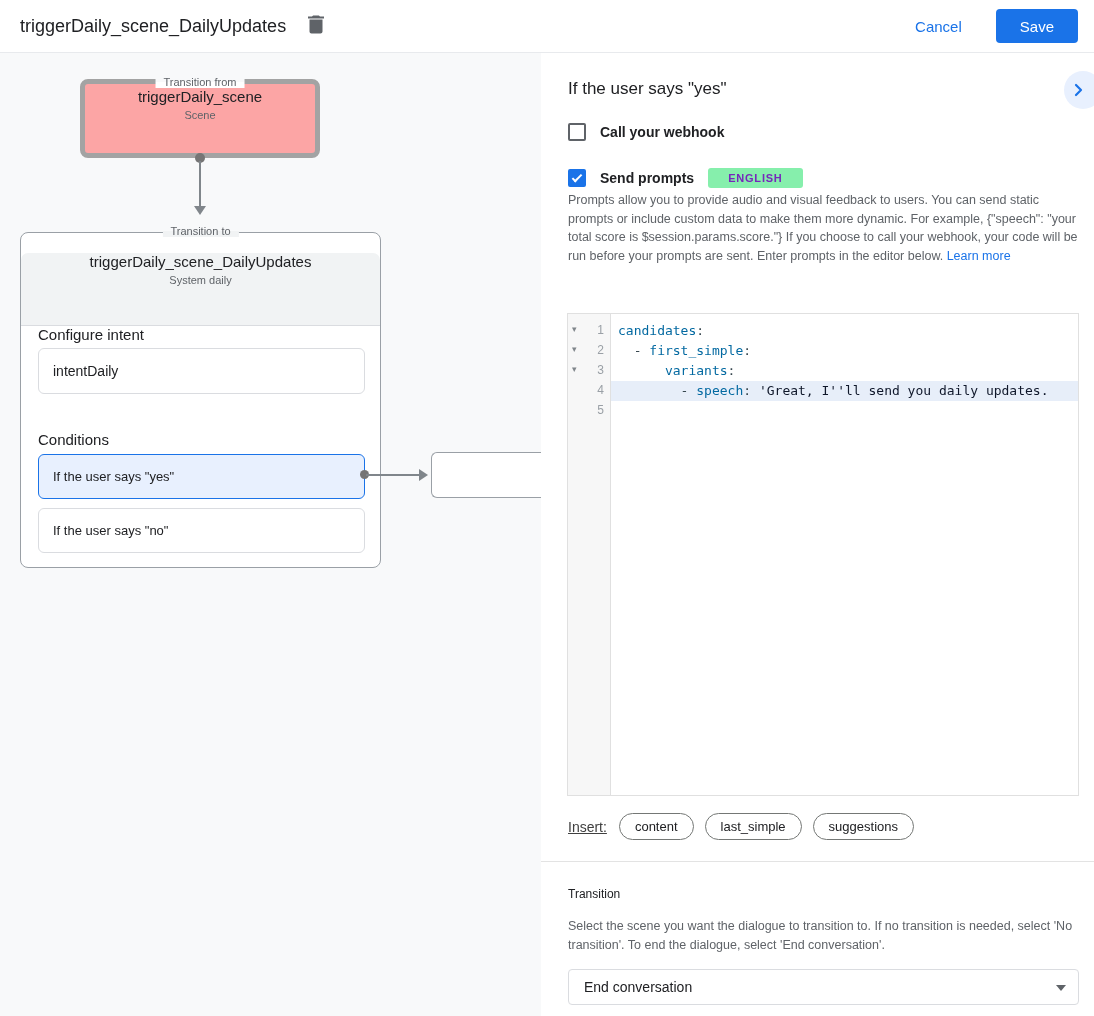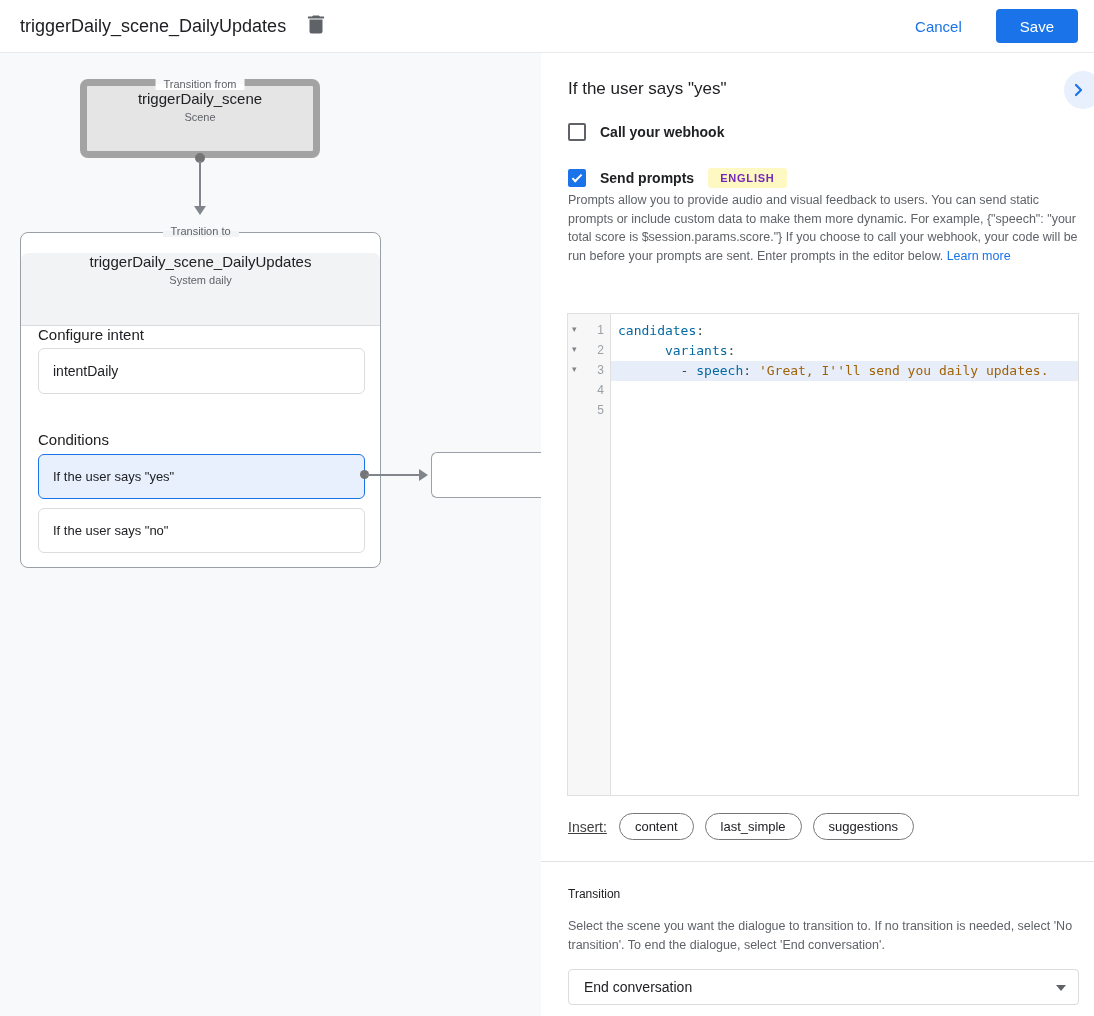--- a/index.html
+++ b/index.html
@@ -26,21 +26,21 @@
   .canvas {
     position:absolute; left:0; top:53px; width:541px; height:963px;
     background:#f8f9fa; overflow:hidden;
   }
   .node-legend {
     position:absolute; top:-8px; left:50%; transform:translateX(-50%);
     font-size:11px; color:#5f6368; padding:0 8px; white-space:nowrap;
   }
   .from-box {
     position:absolute; left:80px; top:26px; width:240px; height:79px;
-    background:#e5e5e5; border:7px solid #a3a3a3; border-radius:8px; text-align:center;
+    background:#fca5a5; border:5px solid #a3a3a3; border-radius:8px; text-align:center;
   }
   .from-box .node-legend { background:linear-gradient(180deg,#f8f9fa 50%,#ffffff 50%); }
   .node-title { font-size:15px; color:#202124; margin-top:4px; }
   .node-sub { font-size:11px; color:#5f6368; margin-top:4px; }
   .dot { position:absolute; border-radius:50%; background:#757575; }
   .v-line { position:absolute; width:2px; background:#80868b; }
   .h-line { position:absolute; height:2px; background:#80868b; }
   .arrow-down { position:absolute; width:0; height:0; border-left:6px solid transparent; border-right:6px solid transparent; border-top:9px solid #80868b; }
   .arrow-right { position:absolute; width:0; height:0; border-top:6px solid transparent; border-bottom:6px solid transparent; border-left:9px solid #80868b; }
   .to-card {
@@ -80,21 +80,21 @@
   .check-row { position:absolute; left:27px; display:flex; align-items:center; }
   .checkbox {
     width:18px; height:18px; border:2px solid #5f6368; border-radius:2px; background:#fff;
     display:flex; align-items:center; justify-content:center; cursor:pointer; flex:none;
   }
   .checkbox.checked { background:#1a73e8; border-color:#1a73e8; }
   .checkmark { width:10px; height:5px; border-left:2px solid #fff; border-bottom:2px solid #fff; transform:rotate(-45deg) translate(1px,-1px); }
   .check-label { margin-left:14px; font-size:14px; font-weight:bold; color:#202124; }
   .lang-badge {
     margin-left:14px; font-size:11px; font-weight:bold; letter-spacing:.8px;
-    color:#7627bb; background:#fef9c3; padding:4px 12px; border-radius:3px;
+    color:#7627bb; background:#86efac; padding:4px 20px; border-radius:3px;
   }
   .panel-desc { position:absolute; left:27px; width:512px; font-size:12.5px; line-height:18.5px; color:#5f6368; }
   .link { color:#1a73e8; text-decoration:none; cursor:pointer; }
   .tabs { position:absolute; left:27px; top:220px; display:flex; }
   .tab {
     width:107px; height:30px; display:flex; align-items:center; justify-content:center;
     font-size:13px; font-weight:bold; color:#5f6368; cursor:pointer; border:none; background:none; font-family:inherit;
   }
   .tab.active { background:#e8f0fe; color:#1a73e8; }
   
@@ -104,21 +104,21 @@
   }
   .gutter { width:43px; background:#f7f7f7; border-right:1px solid #e0e0e0; padding-top:7px; flex:none; }
   .gutter-row { height:20px; position:relative; }
   .fold-arrow { position:absolute; left:4px; top:3px; font-size:9px; color:#80868b; }
   .line-num { position:absolute; right:6px; top:2px; font-size:12px; color:#9aa0a6; }
   .code-area { flex:1; padding-top:7px; overflow:hidden; font-family:"DejaVu Sans Mono","Liberation Mono",monospace; font-size:13px; }
   .code-line { height:20px; line-height:20px; white-space:pre; padding-left:7px; }
   .code-line.hl { background:#e7eef9; }
   .tok-key { color:#0369a1; }
   .tok-plain { color:#37474f; }
-  .tok-str { color:#a16207; }
+  .tok-str { color:#0f172a; }
   
   .insert-row { position:absolute; left:27px; top:760px; display:flex; align-items:center; }
   .insert-label { font-size:14px; color:#404040; margin-right:12px;text-decoration:underline; }
   .chip {
     border:1px solid #747775; border-radius:15px; padding:5px 15px; font-size:13px;
     color:#202124; background:#fff; cursor:pointer; margin-right:11px; font-family:inherit;
   }
   .panel-divider { position:absolute; left:0; top:808px; width:553px; height:1px; background:#e3e3e3; }
   .transition-heading { position:absolute; left:27px; top:834px; font-size:12px; color:#202124; }
   .select-box {
@@ -228,20 +228,21 @@
       </div>
       <div class="gutter-row">
         <span class="line-num">4</span>
       </div>
       <div class="gutter-row">
         <span class="line-num">5</span>
       </div>
     </div>
     <div class="code-area">
       <div class="code-line"><span class="tok-key">candidates</span><span class="tok-plain">:</span></div>
+      <div class="code-line"><span class="tok-plain">  - </span><span class="tok-key">first_simple</span><span class="tok-plain">:</span></div>
       <div class="code-line"><span class="tok-plain">      </span><span class="tok-key">variants</span><span class="tok-plain">:</span></div>
       <div class="code-line hl"><span class="tok-plain">        - </span><span class="tok-key">speech</span><span class="tok-plain">: </span><span class="tok-str">'Great, I''ll send you daily updates.</span></div>
       <div class="code-line"></div>
     </div>
   </div>
 
   <div class="insert-row">
     <span class="insert-label">Insert:</span>
     <button class="chip">content</button>
     <button class="chip">last_simple</button>

